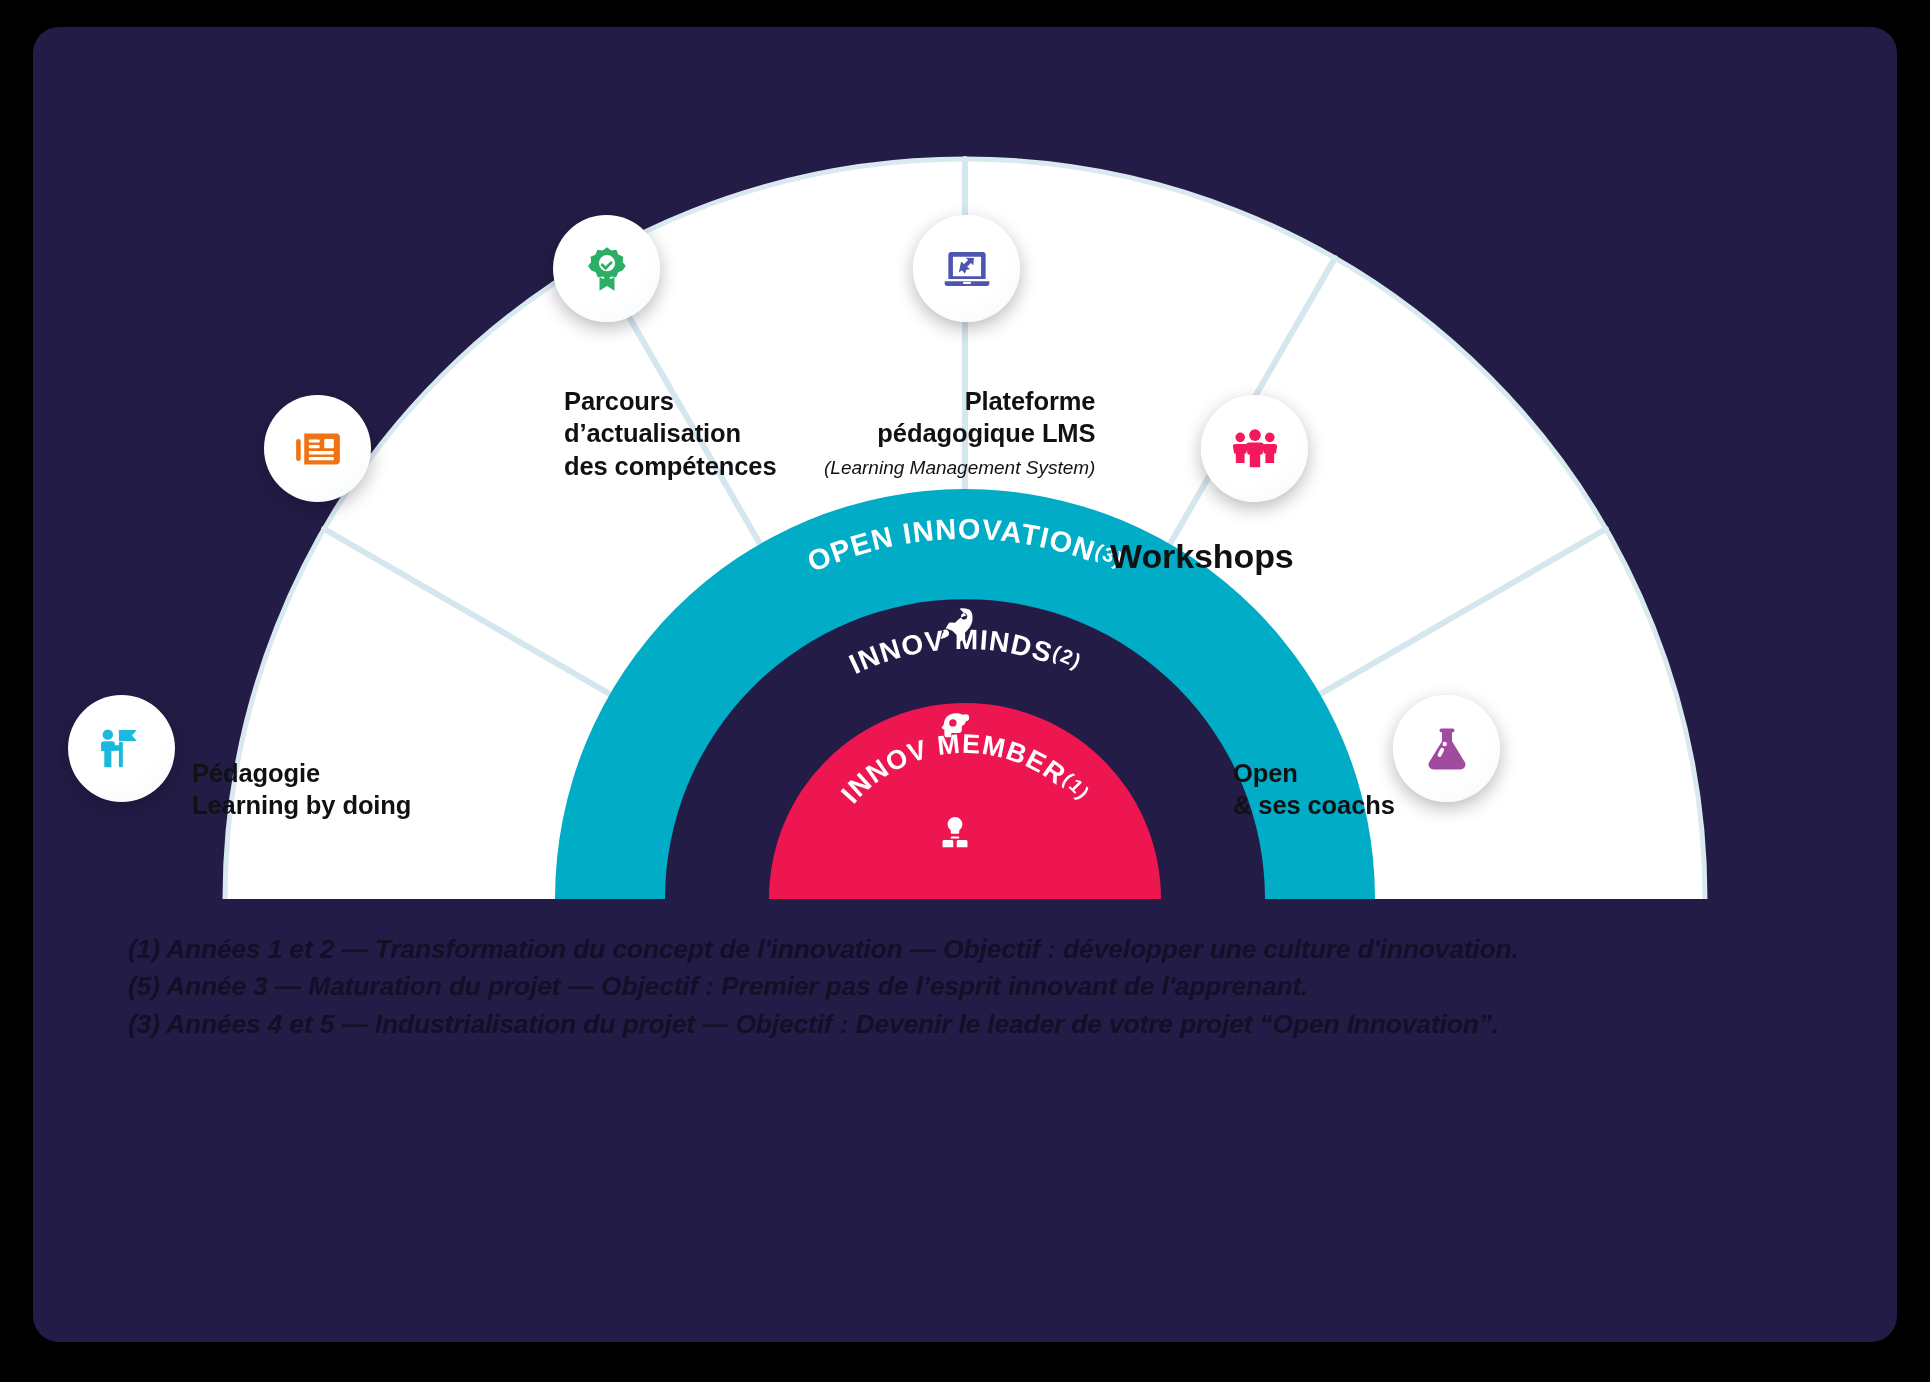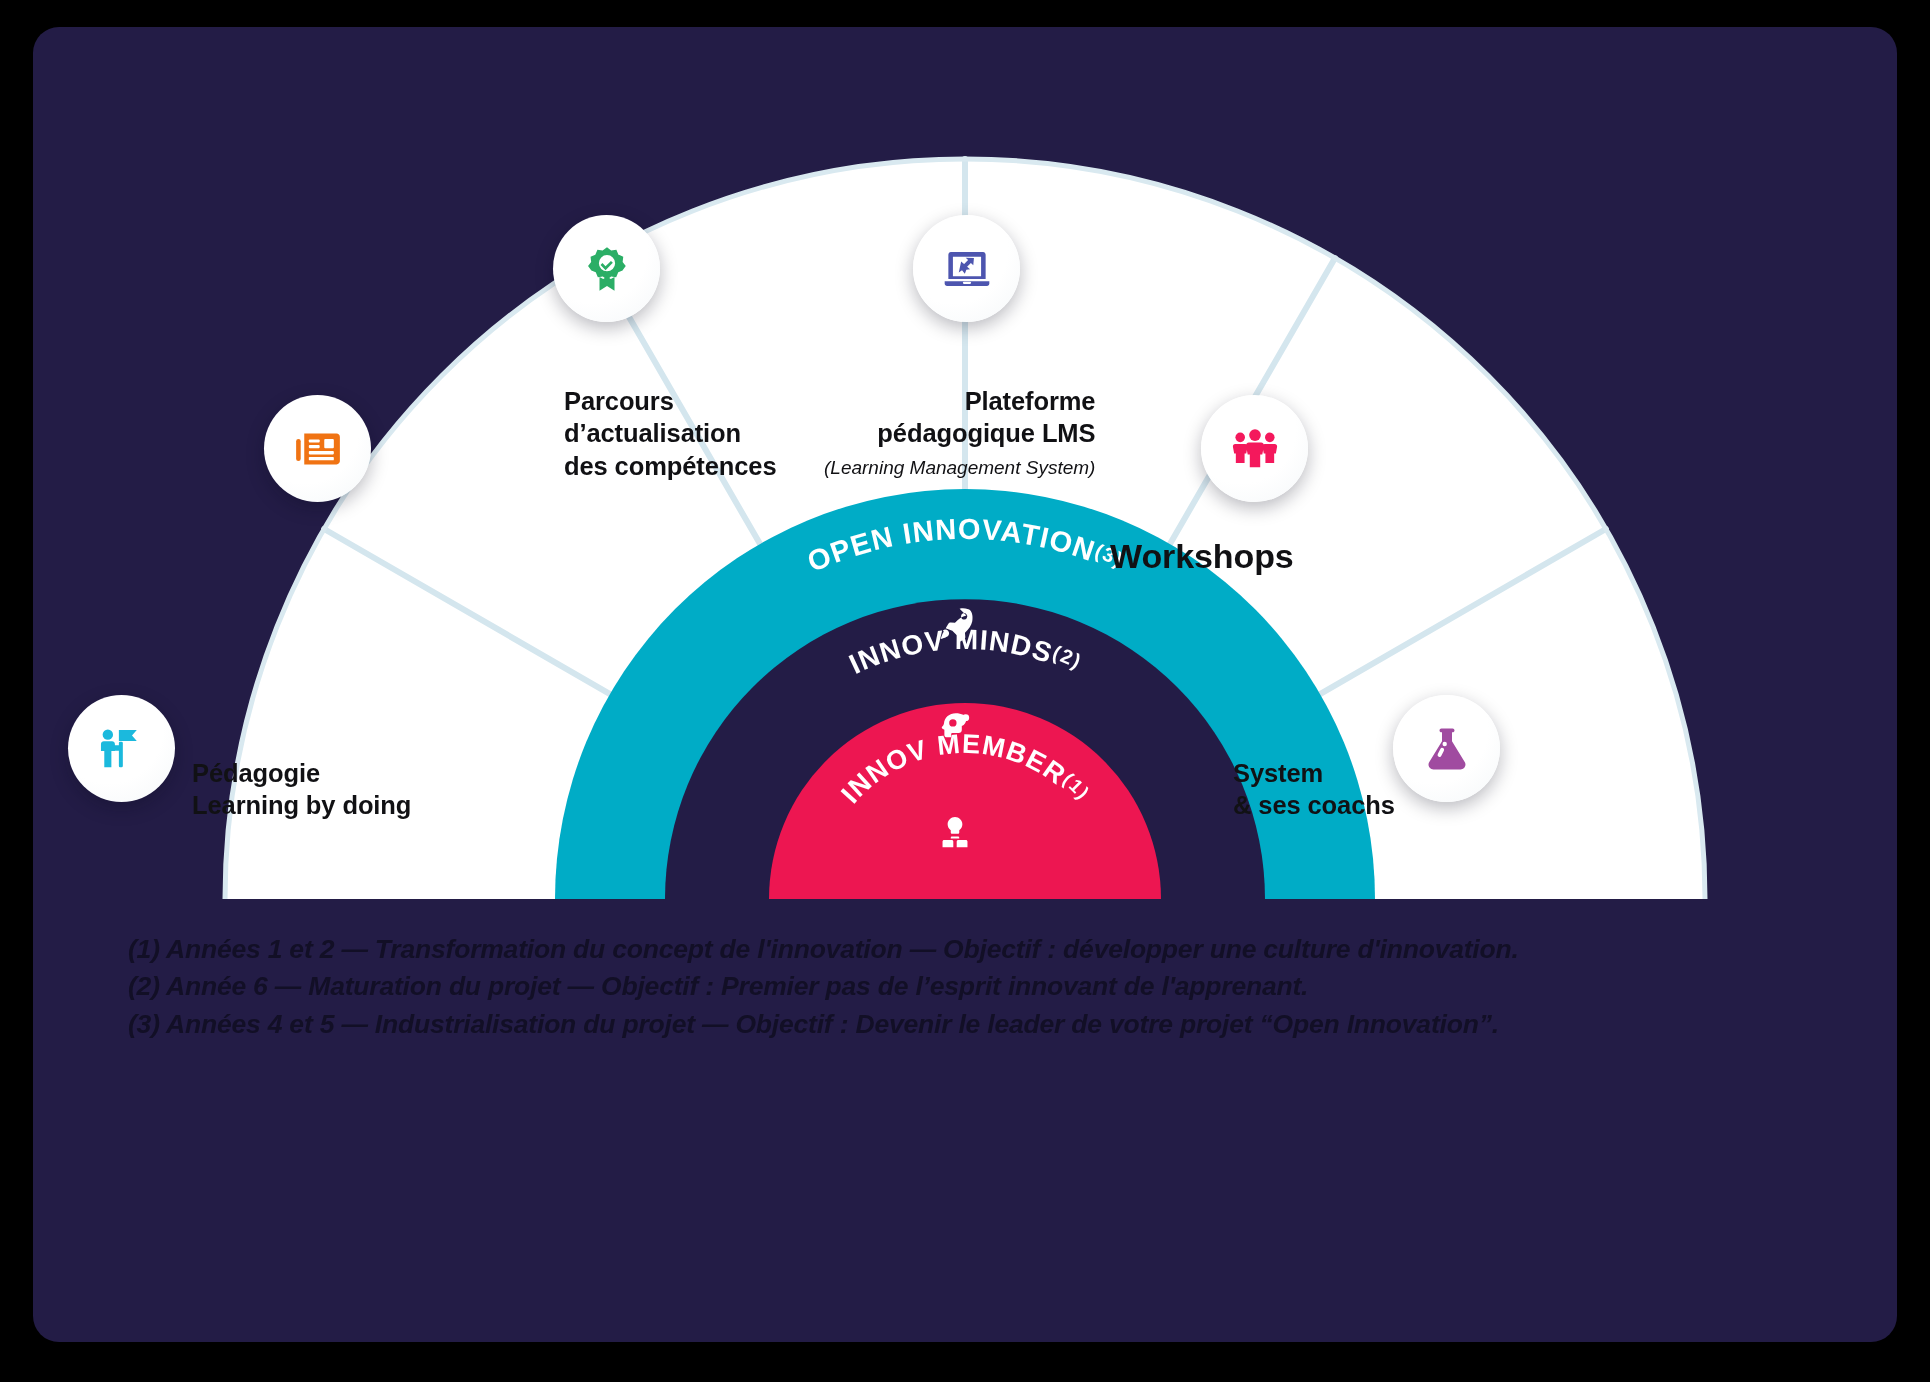--- a/index.html
+++ b/index.html
@@ -167,21 +167,21 @@
     <div class="seg-label lbl-workshops">
       <span>Workshops</span>
     </div>
 
     <div class="seg-label lbl-pedago">
       <span>Pédagogie</span><br>
       <span>Learning by doing</span>
     </div>
 
     <div class="seg-label lbl-mydil">
-      <span>System</span><br>
+      <span>Open</span><br>
       <span>&amp; ses coachs</span>
     </div>
 
     <div class="bubble b-award">
       <span>
         <svg width="50" height="50" viewBox="0 0 24 24" fill="#2BAE66">
           <path d="M12 1.6l2 1.5 2.5-.3 1 2.3 2.3 1-.3 2.5 1.5 2-1.5 2-0 .1-2.1.9-1 2.3-2.4-.3-2 1.5-2-1.5-2.4.3-1-2.3-2.1-.9-.1-.1-1.5-2 1.5-2-.3-2.5 2.3-1 1-2.3 2.5.3zM12 5.3a3.9 3.9 0 1 0 0 7.8 3.9 3.9 0 0 0 0-7.8zm-2.2 3.8l1.5 1.6 2.6-2.6.9.9-3.5 3.6-2.4-2.5z"></path>
           <path d="M8.4 15.9v6.5l3.6-2.2 3.6 2.2v-6.5l-1.8.9-1.8-1.2-1.8 1.2z"></path>
         </svg>
       </span>
@@ -248,18 +248,18 @@
           <g fill="#ffffff">
             <rect x="8.1" y="11.3" width="1.9" height="4.6" rx="0.95" transform="rotate(27 9 13.6)"></rect>
             <circle cx="10.9" cy="9.6" r="1.05"></circle>
           </g>
         </svg>
       </span>
     </div>
 
     <div id="notes">
       <div>(1) Années 1 et 2 — Transformation du concept de l'innovation — Objectif : développer une culture d'innovation.</div>
-      <div>(2) Année 6 — Maturation du projet — Objectif : Premier pas de l’esprit innovant de l'apprenant.</div>
+      <div>(5) Année 3 — Maturation du projet — Objectif : Premier pas de l’esprit innovant de l'apprenant.</div>
       <div>(3) Années 4 et 5 — Industrialisation du projet — Objectif : Devenir le leader de votre projet “Open Innovation”.</div>
     </div>
 
   </div>
 </div>
 
 </body></html>

